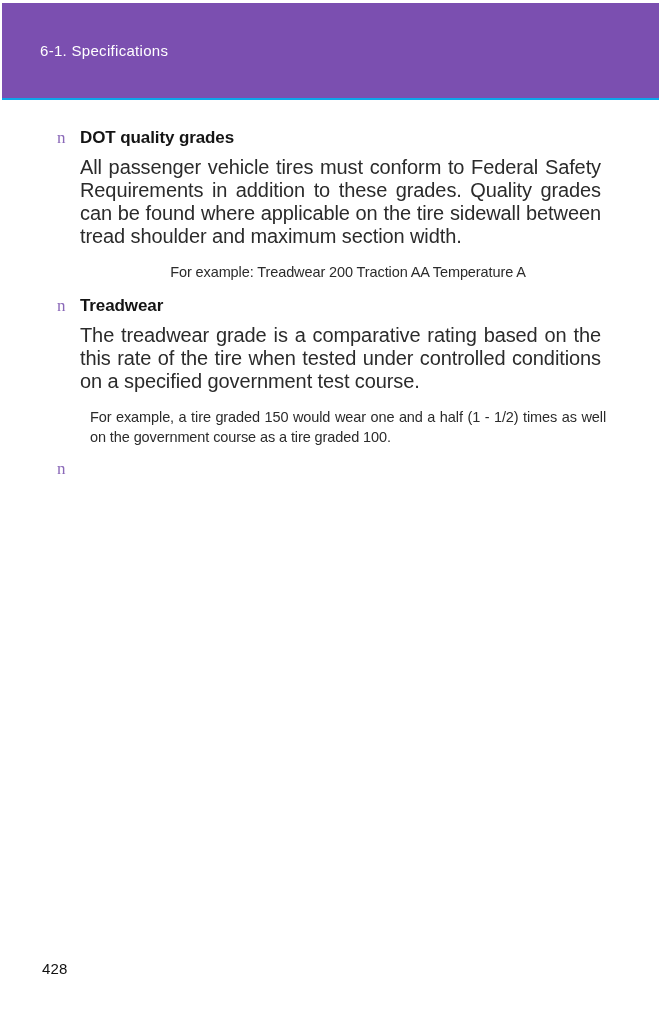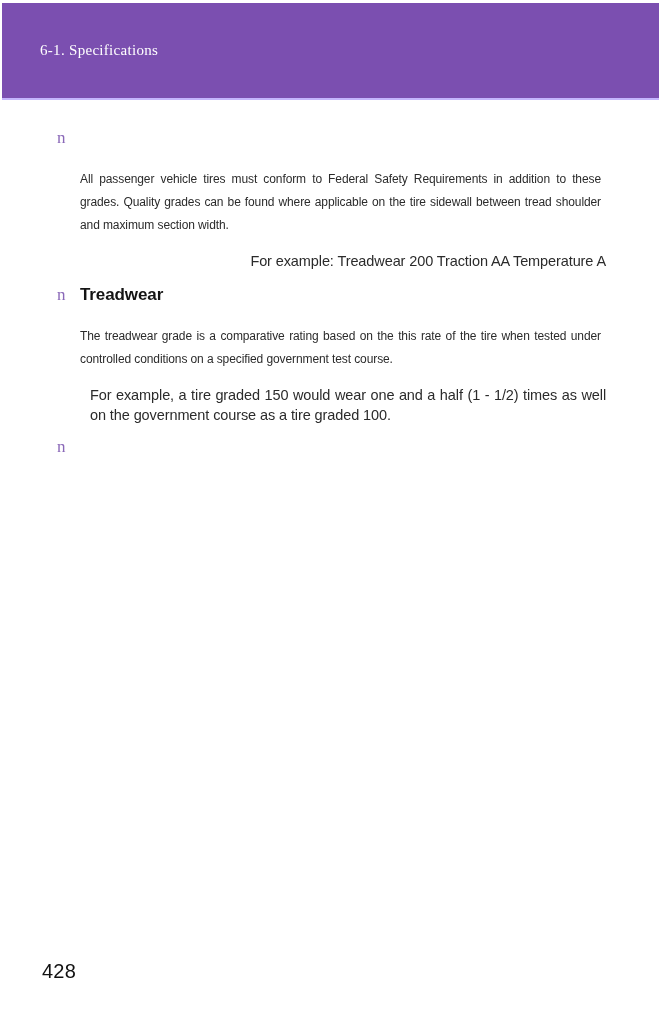--- a/index.html
+++ b/index.html
@@ -12,22 +12,21 @@
     font-family: "Liberation Sans", sans-serif;
     color: #2b2b2b;
   }
   .header-bar {
     position: absolute;
     left: 2px;
     top: 3px;
     width: 657px;
     height: 95px;
     background: #7b4fb0;
-    border-bottom: 2px solid #c4b5fd;
-    font-family: Liberation Serif, serif;
+    border-bottom: 2px solid #0ea5e9;
   }
   .header-title {
     position: absolute;
     left: 38px;
     top: 39px;
     color: #ffffff;
     font-size: 15px;
     letter-spacing: 0.3px;
     font-weight: 400;
     white-space: nowrap;
@@ -50,65 +49,66 @@
   }
   .bullet {
     flex: 0 0 23px;
     width: 23px;
     font-family: "Liberation Serif", serif;
     font-weight: 400;
     font-size: 17px;
     color: #8a68b8;
   }
   .body-para {
-    margin: 20px 0 0 80px;
+    margin: 8px 0 0 80px;
     width: 521px;
-    font-size: 12px;
+    font-size: 20px;
     line-height: 23px;
     text-align: justify;
     letter-spacing: -0.1px;
     color: #2b2b2b;
   }
   .note {
     margin: 14px 0 0 90px;
     width: 516px;
     font-size: 14.5px;
     line-height: 20.5px;
     text-align: justify;
     letter-spacing: -0.1px;
     color: #2b2b2b;
   }
   .note.tight { margin-top: 0; }
-  .note.single { text-align: right; }
+  .note.single { text-align: center; }
   .sec-gap-1 { margin-top: 28px; }
   .sec-gap-2 { margin-top: 13px; }
   .sec-gap-3 { margin-top: 11px; }
   .page-number {
     position: absolute;
     left: 42px;
     top: 960px;
-    font-size: 20px;
+    font-size: 15px;
     color: #111111;
     letter-spacing: 0.2px;
   }
 </style>
 </head>
 <body>
 
 <div class="page">
 
   <div class="header-bar">
     <div class="header-title">6-1. Specifications</div>
   </div>
 
   <div class="content">
 
     <div class="section sec-gap-1">
       <div class="section-heading">
         <span class="bullet">n</span>
+        <span>DOT quality grades</span>
       </div>
       <div class="body-para">All passenger vehicle tires must conform to Federal Safety Requirements in addition to these grades. Quality grades can be found where applicable on the tire sidewall between tread shoulder and maximum section width.</div>
       <div class="note single">For example: Treadwear 200 Traction AA Temperature A</div>
     </div>
 
     <div class="section sec-gap-2">
       <div class="section-heading">
         <span class="bullet">n</span>
         <span>Treadwear</span>
       </div>

